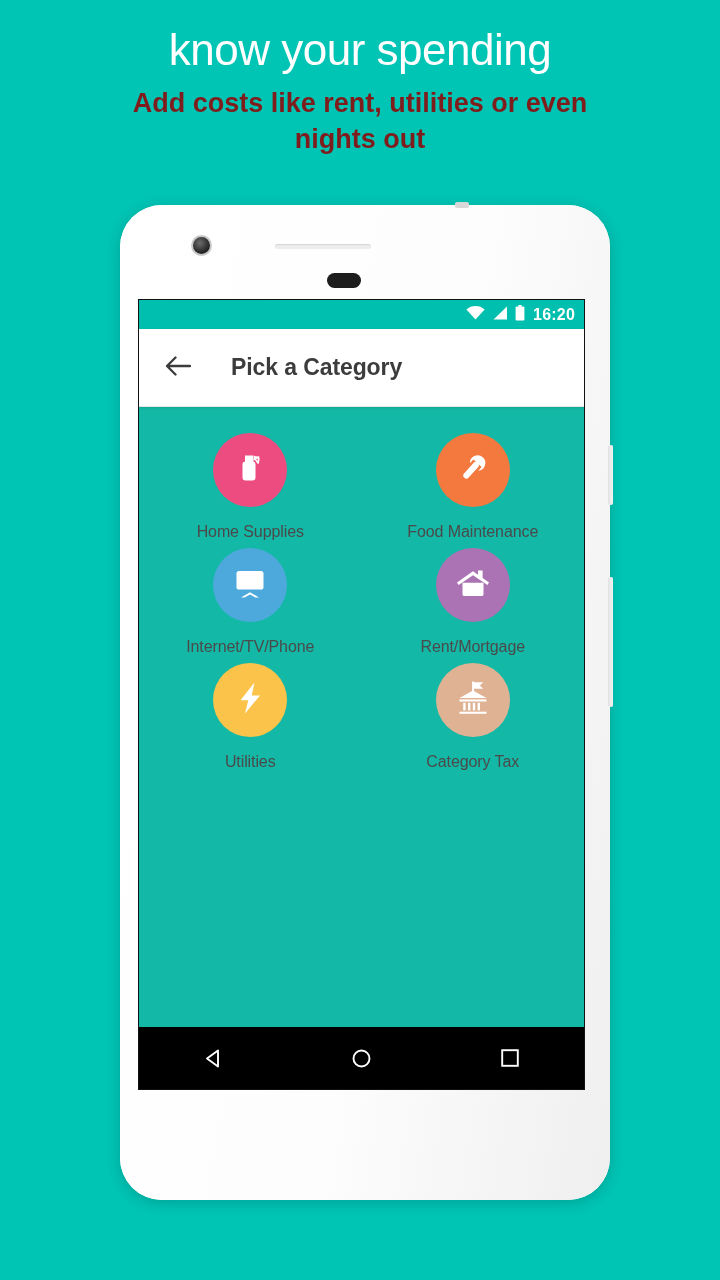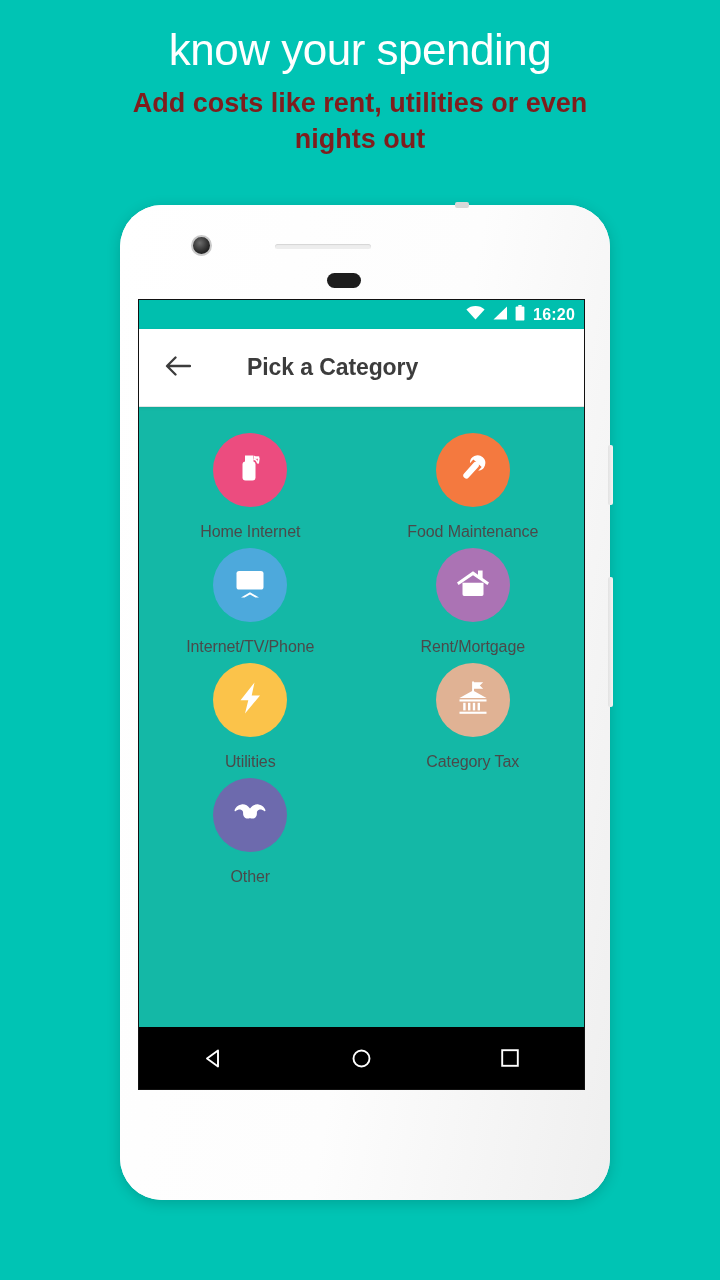--- a/index.html
+++ b/index.html
@@ -80,21 +80,21 @@
 
   .appbar {
     height:78px; background:#ffffff;
     display:flex; align-items:center; padding-left:26px;
     border-bottom:1px solid #e4e4e4;
     box-shadow:0 1px 3px rgba(0,0,0,0.10);
     position:relative; z-index:2;
   }
   .appbar-title {
     font-size:23px; font-weight:700; color:#3c3c3c;
-    margin-left:56px; letter-spacing:-0.1px;
+    margin-left:40px; letter-spacing:-0.1px;
   }
 
   
   .grid {
     padding-top:26px;
     display:grid; grid-template-columns:1fr 1fr;
     row-gap:7px;
   }
   .cat { display:flex; flex-direction:column; align-items:center; }
   .cat-circle {
@@ -172,21 +172,21 @@
             <svg width="44" height="44" viewBox="0 0 44 44">
               <rect x="14.5" y="15.5" width="13" height="19" rx="3" fill="#fff"></rect>
               <path d="M17 9.5h8.5v6.5H17z" fill="#fff"></path>
               <path d="M17 9.5h9l4.2 3.2H26V9.5z" fill="#fff"></path>
               <path d="M26 10.3h5.2v2.2H26z" fill="#fff"></path>
               <path d="M30.8 12.4 30.2 17" stroke="#fff" stroke-width="1.7" stroke-linecap="round"></path>
               <path d="M26.2 13.2c1.6.3 2.8 1.6 3.2 3.2" stroke="#fff" stroke-width="1.6" fill="none" stroke-linecap="round"></path>
             </svg>
           </span>
         </div>
-        <div class="cat-label">Home Internet</div>
+        <div class="cat-label">Home Supplies</div>
       </div>
 
       <div class="cat">
         <div class="cat-circle" style="background:#f4793f">
           <span>
             <svg width="44" height="44" viewBox="0 0 44 44">
               <g transform="rotate(42 22 22)">
                 <rect x="19" y="15" width="6.2" height="20" rx="3" fill="#fff"></rect>
                 <path d="M22.1 7.5a7.7 7.7 0 0 0-5.6 13v-5.1h4v5.6h3.2v-5.6h4v5.1a7.7 7.7 0 0 0-5.6-13z" fill="#fff"></path>
               </g>
@@ -244,31 +244,20 @@
               <rect x="17" y="26.8" width="2.4" height="7.6" fill="#fff"></rect>
               <rect x="21.8" y="26.8" width="2.4" height="7.6" fill="#fff"></rect>
               <rect x="26.6" y="26.8" width="2.4" height="7.6" fill="#fff"></rect>
               <rect x="8.5" y="35.7" width="27" height="2.1" fill="#fff"></rect>
             </svg>
           </span>
         </div>
         <div class="cat-label">Category Tax</div>
       </div>
 
-      <div class="cat">
-        <div class="cat-circle" style="background:#6d6aad">
-          <span>
-            <svg width="44" height="44" viewBox="0 0 44 44">
-              <path d="M22 17.6c2.3-3.3 5.3-4.7 8.6-4.2 3.6.5 6 3 6.8 5.6.3 1.1-.6 1.6-1.3 1-1.5-1.2-3.3-1.8-5-1.3-1.6.5-2.3 1.8-2.2 3.3.2 3.4-1.9 5.6-4.6 5.6-2.1 0-3.5-1.3-4.3-3.2l1-2.8z" fill="#fff"></path>
-              <path d="M22 17.6c-2.3-3.3-5.3-4.7-8.6-4.2-3.6.5-6 3-6.8 5.6-.3 1.1.6 1.6 1.3 1 1.5-1.2 3.3-1.8 5-1.3 1.6.5 2.3 1.8 2.2 3.3-.2 3.4 1.9 5.6 4.6 5.6 2.1 0 3.5-1.3 4.3-3.2l-1-2.8z" fill="#fff"></path>
-            </svg>
-          </span>
-        </div>
-        <div class="cat-label">Other</div>
-      </div>
 
     </div>
 
     <div class="navbar">
       <div class="nav-btn">
         <svg width="23" height="23" viewBox="0 0 23 23">
             <path d="M16 3.5 5 11.5l11 8z" fill="none" stroke="#fff" stroke-width="1.9" stroke-linejoin="round"></path>
           </svg>
       </div>
       <div class="nav-btn">

